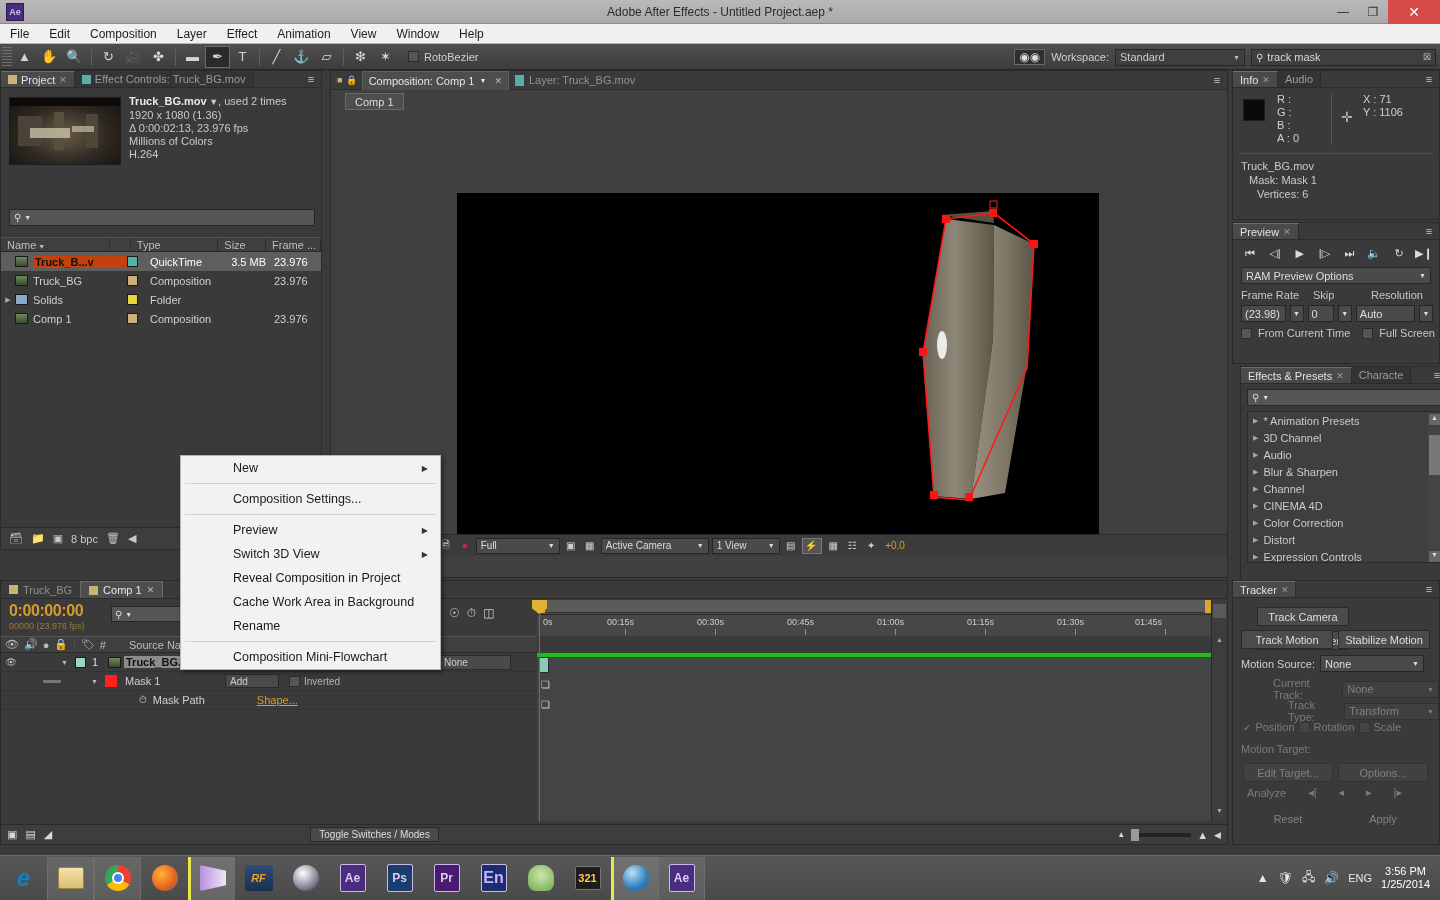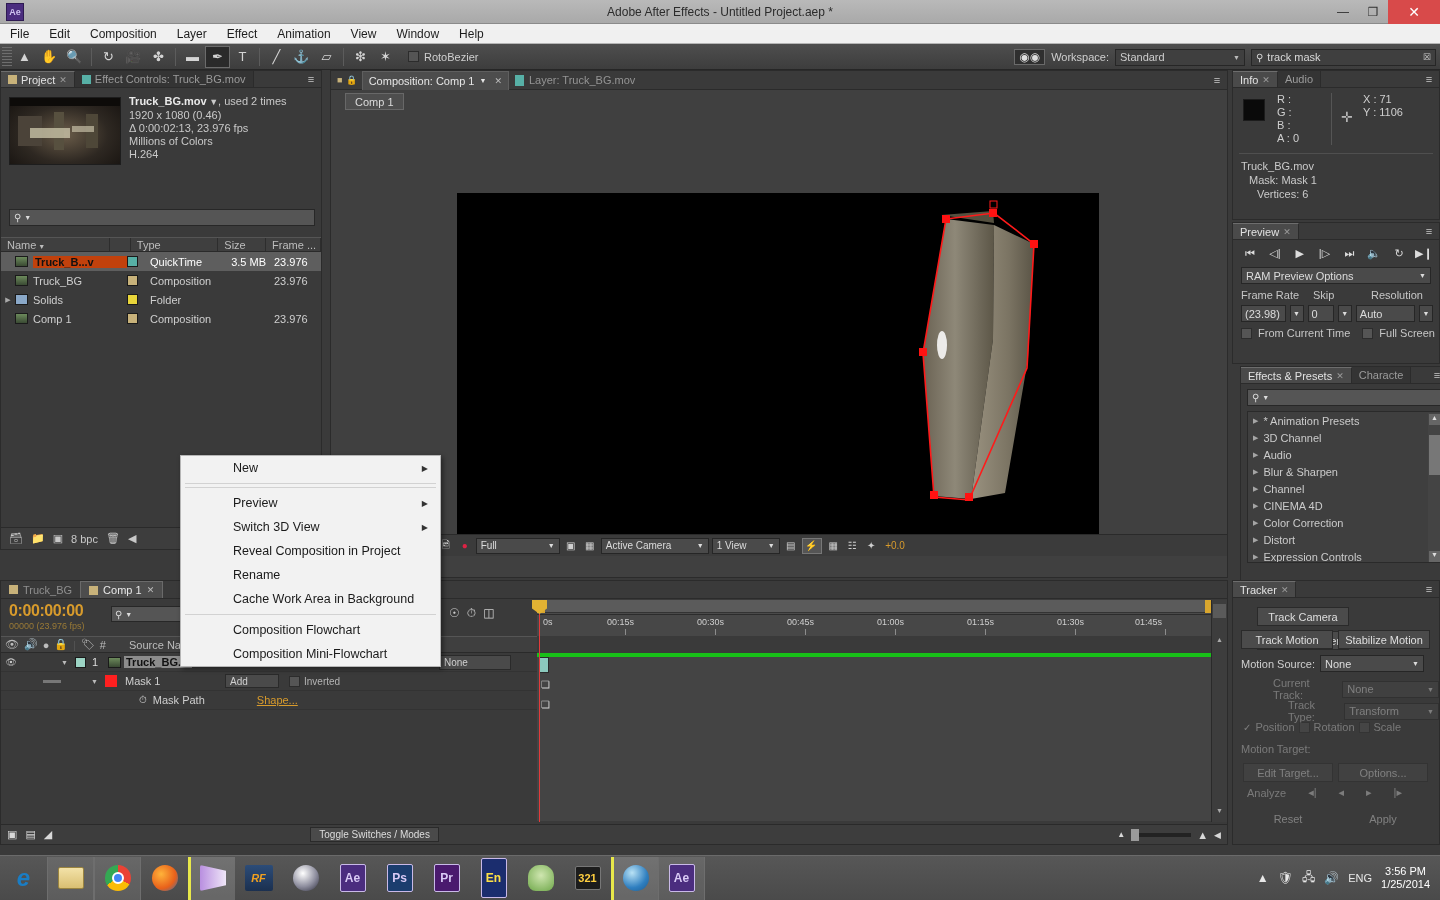--- a/index.html
+++ b/index.html
@@ -288,21 +288,21 @@
         <div style="position:absolute;left:8px;top:18px;width:24px;height:30px;background:#4b4339;"></div>
         <div style="position:absolute;left:44px;top:14px;width:10px;height:38px;background:#57503f;"></div>
         <div style="position:absolute;left:76px;top:16px;width:12px;height:34px;background:#4e4738;"></div>
         <div style="position:absolute;left:20px;top:30px;width:40px;height:10px;background:#cfc9ae;opacity:.75;"></div>
         <div style="position:absolute;left:62px;top:28px;width:22px;height:6px;background:#d8d2b8;opacity:.6;"></div>
         <div style="position:absolute;left:0;top:0;width:110px;height:8px;background:#0d0b09;"></div>
       </div>
     </div>
     <div class="proj-meta">
       <div><span class="nm">Truck_BG.mov</span><span style="font-size:9px;"> ▼</span><span>, used 2 times</span></div>
-      <div>1920 x 1080 (0.46)</div>
+      <div>1920 x 1080 (1.36)</div>
       <div>Δ 0:00:02:13, 23.976 fps</div>
       <div>Millions of Colors</div>
       <div>H.264</div>
     </div>
     <div class="proj-search">
       <span style="font-size:10px;color:#ddd;">⚲</span>
       <span style="font-size:7px;color:#ddd;">▼</span>
     </div>
     <div class="proj-cols" id="projCols">
         <div style="width: 120px;">Name<span style="font-size: 7px;"> ▼</span></div>
@@ -769,42 +769,42 @@
       </div>
     </div>
   </div>
 
   <div id="ctxmenu">
       <div class="cmi">
         <span>New</span>
         <span class="sub">▶</span>
       </div>
       <div class="cmsep"></div>
+      <div class="cmi">
+        <span>Composition Settings...</span>
+      </div>
       <div class="cmsep"></div>
       <div class="cmi">
         <span>Preview</span>
         <span class="sub">▶</span>
       </div>
       <div class="cmi">
         <span>Switch 3D View</span>
         <span class="sub">▶</span>
       </div>
       <div class="cmi">
         <span>Reveal Composition in Project</span>
       </div>
       <div class="cmi">
+        <span>Cache Work Area in Background</span>
+      </div>
+      <div class="cmi">
         <span>Rename</span>
       </div>
-      <div class="cmi">
-        <span>Cache Work Area in Background</span>
-      </div>
       <div class="cmsep"></div>
-      <div class="cmi">
-        <span>Composition Flowchart</span>
-      </div>
       <div class="cmi">
         <span>Composition Mini-Flowchart</span>
       </div>
     </div>
 
   <div class="taskbar">
     <div id="tbItems" style="display:flex;align-items:center;">
         <div class="tb-item">
           <div class="tb-icon" style="font-size: 24px; color: rgb(26, 125, 196); font-style: italic; font-weight: bold;">e</div>
         </div>
@@ -831,21 +831,21 @@
         <div class="tb-item">
           <div class="tb-icon" style="width: 26px; height: 28px; background: rgb(75, 45, 127); border: 1px solid rgb(201, 185, 232); color: rgb(217, 202, 245); font-size: 12px; font-weight: bold; display: flex; align-items: center; justify-content: center;">Ae</div>
         </div>
         <div class="tb-item">
           <div class="tb-icon" style="width: 26px; height: 28px; background: rgb(27, 61, 110); border: 1px solid rgb(201, 185, 232); color: rgb(217, 202, 245); font-size: 12px; font-weight: bold; display: flex; align-items: center; justify-content: center;">Ps</div>
         </div>
         <div class="tb-item">
           <div class="tb-icon" style="width: 26px; height: 28px; background: rgb(74, 26, 110); border: 1px solid rgb(201, 185, 232); color: rgb(217, 202, 245); font-size: 12px; font-weight: bold; display: flex; align-items: center; justify-content: center;">Pr</div>
         </div>
         <div class="tb-item">
-          <div class="tb-icon" style="width: 26px; height: 40px; background: rgb(27, 45, 110); border: 1px solid rgb(201, 185, 232); color: #fde047; font-size: 12px; font-weight: bold; display: flex; align-items: center; justify-content: center;">En</div>
+          <div class="tb-icon" style="width: 26px; height: 28px; background: rgb(27, 45, 110); border: 1px solid rgb(201, 185, 232); color: #c4b5fd; font-size: 16px; font-weight: bold; display: flex; align-items: center; justify-content: center;">En</div>
         </div>
         <div class="tb-item">
           <div class="tb-icon" style="width: 26px; height: 26px; background: radial-gradient(circle at 50% 40%, rgb(207, 230, 176), rgb(111, 168, 74)); border-radius: 45% 45% 30% 30%;"></div>
         </div>
         <div class="tb-item">
           <div class="tb-icon" style="width: 26px; height: 24px; background: rgb(28, 28, 28); border: 1px solid rgb(119, 119, 119); color: rgb(255, 207, 64); font-size: 11px; font-weight: bold; display: flex; align-items: center; justify-content: center;">321</div>
         </div>
         <div class="tb-item active">
           <div class="tb-icon" style="width: 26px; height: 26px; border-radius: 50%; background: radial-gradient(circle at 35% 30%, rgb(185, 226, 245), rgb(47, 127, 192) 60%, rgb(29, 90, 142) 100%);"></div>
         </div>

